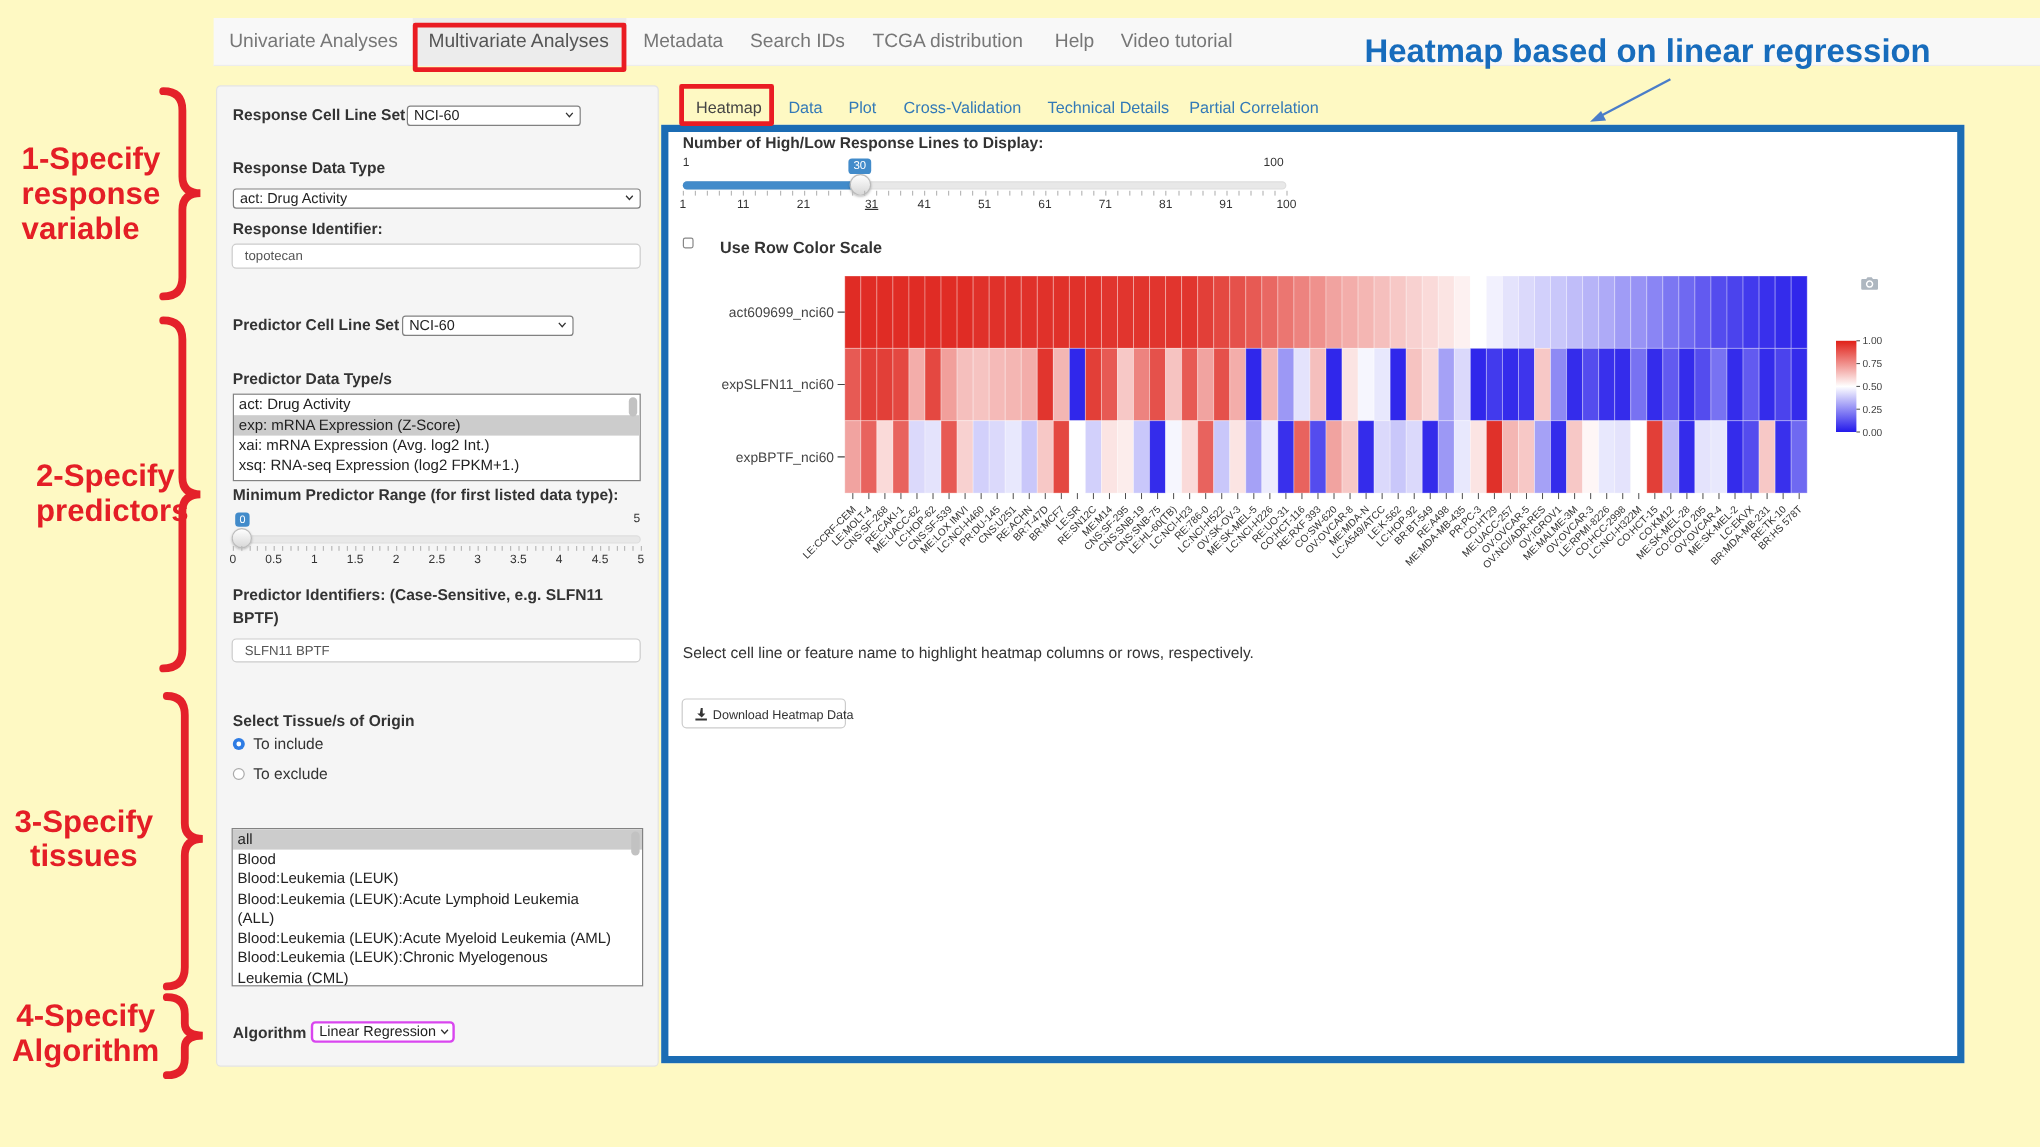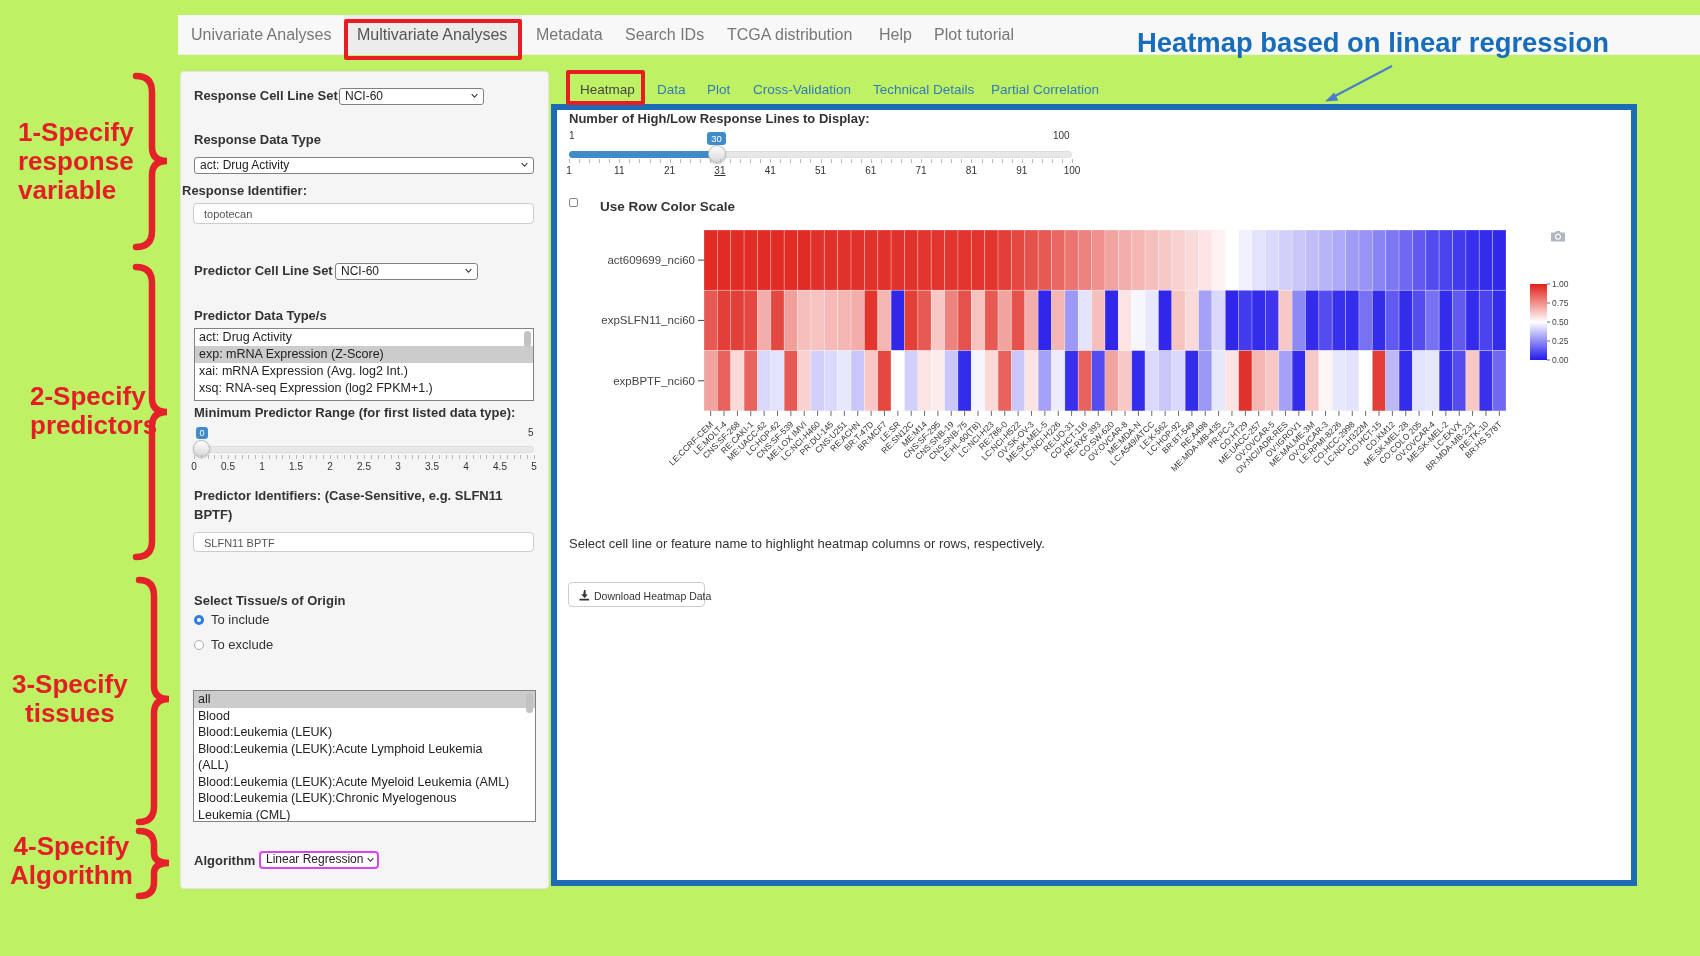--- a/index.html
+++ b/index.html
@@ -1,16 +1,16 @@
 <!DOCTYPE html>
 <html><head>
 <meta charset="utf-8">
 <style>
 html,body{margin:0;padding:0;background:#fff;font-family:"Liberation Sans",sans-serif;}
-#page{position:relative;width:1700px;height:956px;overflow:hidden;background:#bef264;}
+#page{position:relative;width:1700px;height:956px;overflow:hidden;background:#fef9c3;}
 .abs{position:absolute;}
 .b{font-weight:bold;}
 .lbl{position:absolute;font-weight:bold;font-size:13px;color:#333;white-space:nowrap;}
 .navitem{position:absolute;top:0;height:39px;line-height:39px;font-size:16px;color:#777;white-space:nowrap;}
 .sel{position:absolute;background:#fff;border:1px solid #818181;border-radius:3px;font-size:12px;color:#222;line-height:15px;padding-left:5px;white-space:nowrap;overflow:hidden;}
 .chev{position:absolute;right:5px;top:3px;width:7px;height:7px;}
 .inp{position:absolute;background:#fff;border:1px solid #ccc;border-radius:4px;font-size:11px;color:#555;}
 .tab{position:absolute;top:82px;font-size:13.5px;color:#337ab7;white-space:nowrap;}
 .redtxt{position:absolute;color:#e41e26;font-weight:bold;font-size:26px;line-height:29px;white-space:nowrap;}
 .opt{font-size:12.5px;color:#222;line-height:17px;padding-left:4px;white-space:nowrap;}
@@ -20,21 +20,21 @@
 <div id="page">
 
 <div class="abs" style="left:178px;top:15px;width:1522px;height:39px;background:#f8f8f8;border-bottom:1px solid #ededed;"></div>
 <div class="abs" style="left:344px;top:15px;width:178px;height:39px;background:#ececec;"></div>
 <div class="navitem" style="left:191px;top:15px;">Univariate Analyses</div>
 <div class="navitem" style="left:357px;top:15px;color:#555;">Multivariate Analyses</div>
 <div class="navitem" style="left:536px;top:15px;">Metadata</div>
 <div class="navitem" style="left:625px;top:15px;">Search IDs</div>
 <div class="navitem" style="left:727px;top:15px;">TCGA distribution</div>
 <div class="navitem" style="left:879px;top:15px;">Help</div>
-<div class="navitem" style="left:934px;top:15px;">Plot tutorial</div>
+<div class="navitem" style="left:934px;top:15px;">Video tutorial</div>
 
 <div class="abs" style="left:344px;top:19px;width:178px;height:41px;border:4px solid #ea1c23;border-radius:2px;box-sizing:border-box;"></div>
 
 <div class="abs b" style="left:1137px;top:27px;font-size:27.4px;color:#176cbc;white-space:nowrap;">Heatmap based on linear regression</div>
 <svg class="abs" style="left:1318px;top:64px;" width="80" height="45" viewBox="0 0 80 45">
 <line x1="74" y1="2" x2="17" y2="32" stroke="#4a7dc9" stroke-width="2"></line>
 <path d="M7 37.5 L16.2 28.5 L20.4 36.4 Z" fill="#4a7dc9"></path>
 </svg>
 
 <div class="abs" style="left:551px;top:104px;width:1086px;height:782px;border:6px solid #1b6cb4;box-sizing:border-box;background:#fff;"></div>
@@ -103,21 +103,21 @@
 <div class="abs" style="left:1011.6px;top:159px;width:1px;height:4px;background:#b9b9b9;"></div>
 <div class="abs" style="left:1021.7px;top:159px;width:1px;height:4px;background:#b9b9b9;"></div>
 <div class="abs" style="left:1031.8px;top:159px;width:1px;height:4px;background:#b9b9b9;"></div>
 <div class="abs" style="left:1041.8px;top:159px;width:1px;height:4px;background:#b9b9b9;"></div>
 <div class="abs" style="left:1051.9px;top:159px;width:1px;height:4px;background:#b9b9b9;"></div>
 <div class="abs" style="left:1061.9px;top:159px;width:1px;height:4px;background:#b9b9b9;"></div>
 <div class="abs" style="left:1072.0px;top:159px;width:1px;height:4px;background:#b9b9b9;"></div>
 <div class="abs" style="left:557.0px;top:165px;width:24px;text-align:center;font-size:10px;color:#333;">1</div>
 <div class="abs" style="left:607.3px;top:165px;width:24px;text-align:center;font-size:10px;color:#333;">11</div>
 <div class="abs" style="left:657.6px;top:165px;width:24px;text-align:center;font-size:10px;color:#333;">21</div>
-<div class="abs" style="left:707.9px;top:165px;width:24px;text-align:center;font-size:10px;color:#333;text-decoration:underline;">31</div>
+<div class="abs" style="left:707.9px;top:165px;width:24px;text-align:right;font-size:10px;color:#333;text-decoration:underline;">31</div>
 <div class="abs" style="left:758.2px;top:165px;width:24px;text-align:center;font-size:10px;color:#333;">41</div>
 <div class="abs" style="left:808.5px;top:165px;width:24px;text-align:center;font-size:10px;color:#333;">51</div>
 <div class="abs" style="left:858.8px;top:165px;width:24px;text-align:center;font-size:10px;color:#333;">61</div>
 <div class="abs" style="left:909.1px;top:165px;width:24px;text-align:center;font-size:10px;color:#333;">71</div>
 <div class="abs" style="left:959.4px;top:165px;width:24px;text-align:center;font-size:10px;color:#333;">81</div>
 <div class="abs" style="left:1009.7px;top:165px;width:24px;text-align:center;font-size:10px;color:#333;">91</div>
 <div class="abs" style="left:1060.0px;top:165px;width:24px;text-align:center;font-size:10px;color:#333;">100</div>
 </div>
 
 <div class="abs" style="left:569px;top:198px;width:9px;height:9px;border:1px solid #878787;border-radius:2px;background:#fff;box-sizing:border-box;"></div>
@@ -469,21 +469,21 @@
 <svg class="chev" viewBox="0 0 10 10">
         <path d="M1 3 L5 7.5 L9 3" fill="none" stroke="#333" stroke-width="1.6"></path>
       </svg></div>
 
 <div class="lbl" style="left:194px;top:132px;">Response Data Type</div>
 <div class="sel" style="left:194px;top:157px;width:340px;height:17px;box-sizing:border-box;">act: Drug Activity
 <svg class="chev" viewBox="0 0 10 10">
         <path d="M1 3 L5 7.5 L9 3" fill="none" stroke="#333" stroke-width="1.6"></path>
       </svg></div>
 
-<div class="lbl" style="left:182px;top:183px;">Response Identifier:</div>
+<div class="lbl" style="left:194px;top:183px;">Response Identifier:</div>
 <div class="inp" style="left:193px;top:203px;width:341px;height:21px;box-sizing:border-box;">
       <span style="position:absolute;left:10px;top:4px;">topotecan</span>
     </div>
 
 <div class="lbl" style="left:194px;top:263px;">Predictor Cell Line Set</div>
 <div class="sel" style="left:335px;top:263px;width:143px;height:17px;box-sizing:border-box;">NCI-60
 <svg class="chev" viewBox="0 0 10 10">
         <path d="M1 3 L5 7.5 L9 3" fill="none" stroke="#333" stroke-width="1.6"></path>
       </svg></div>
 

